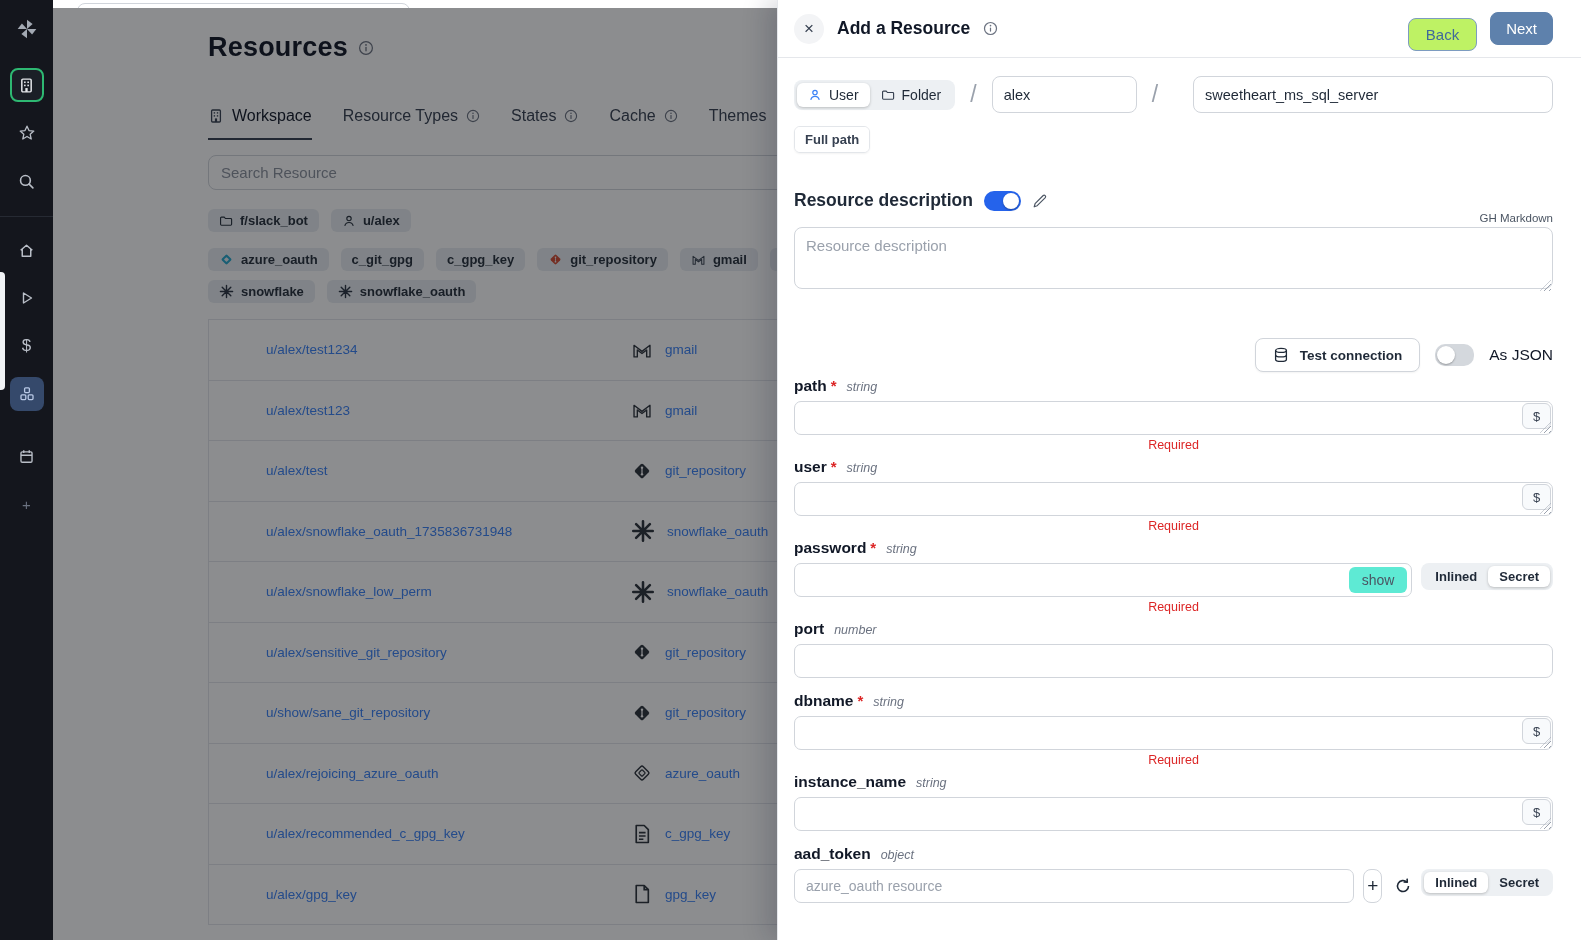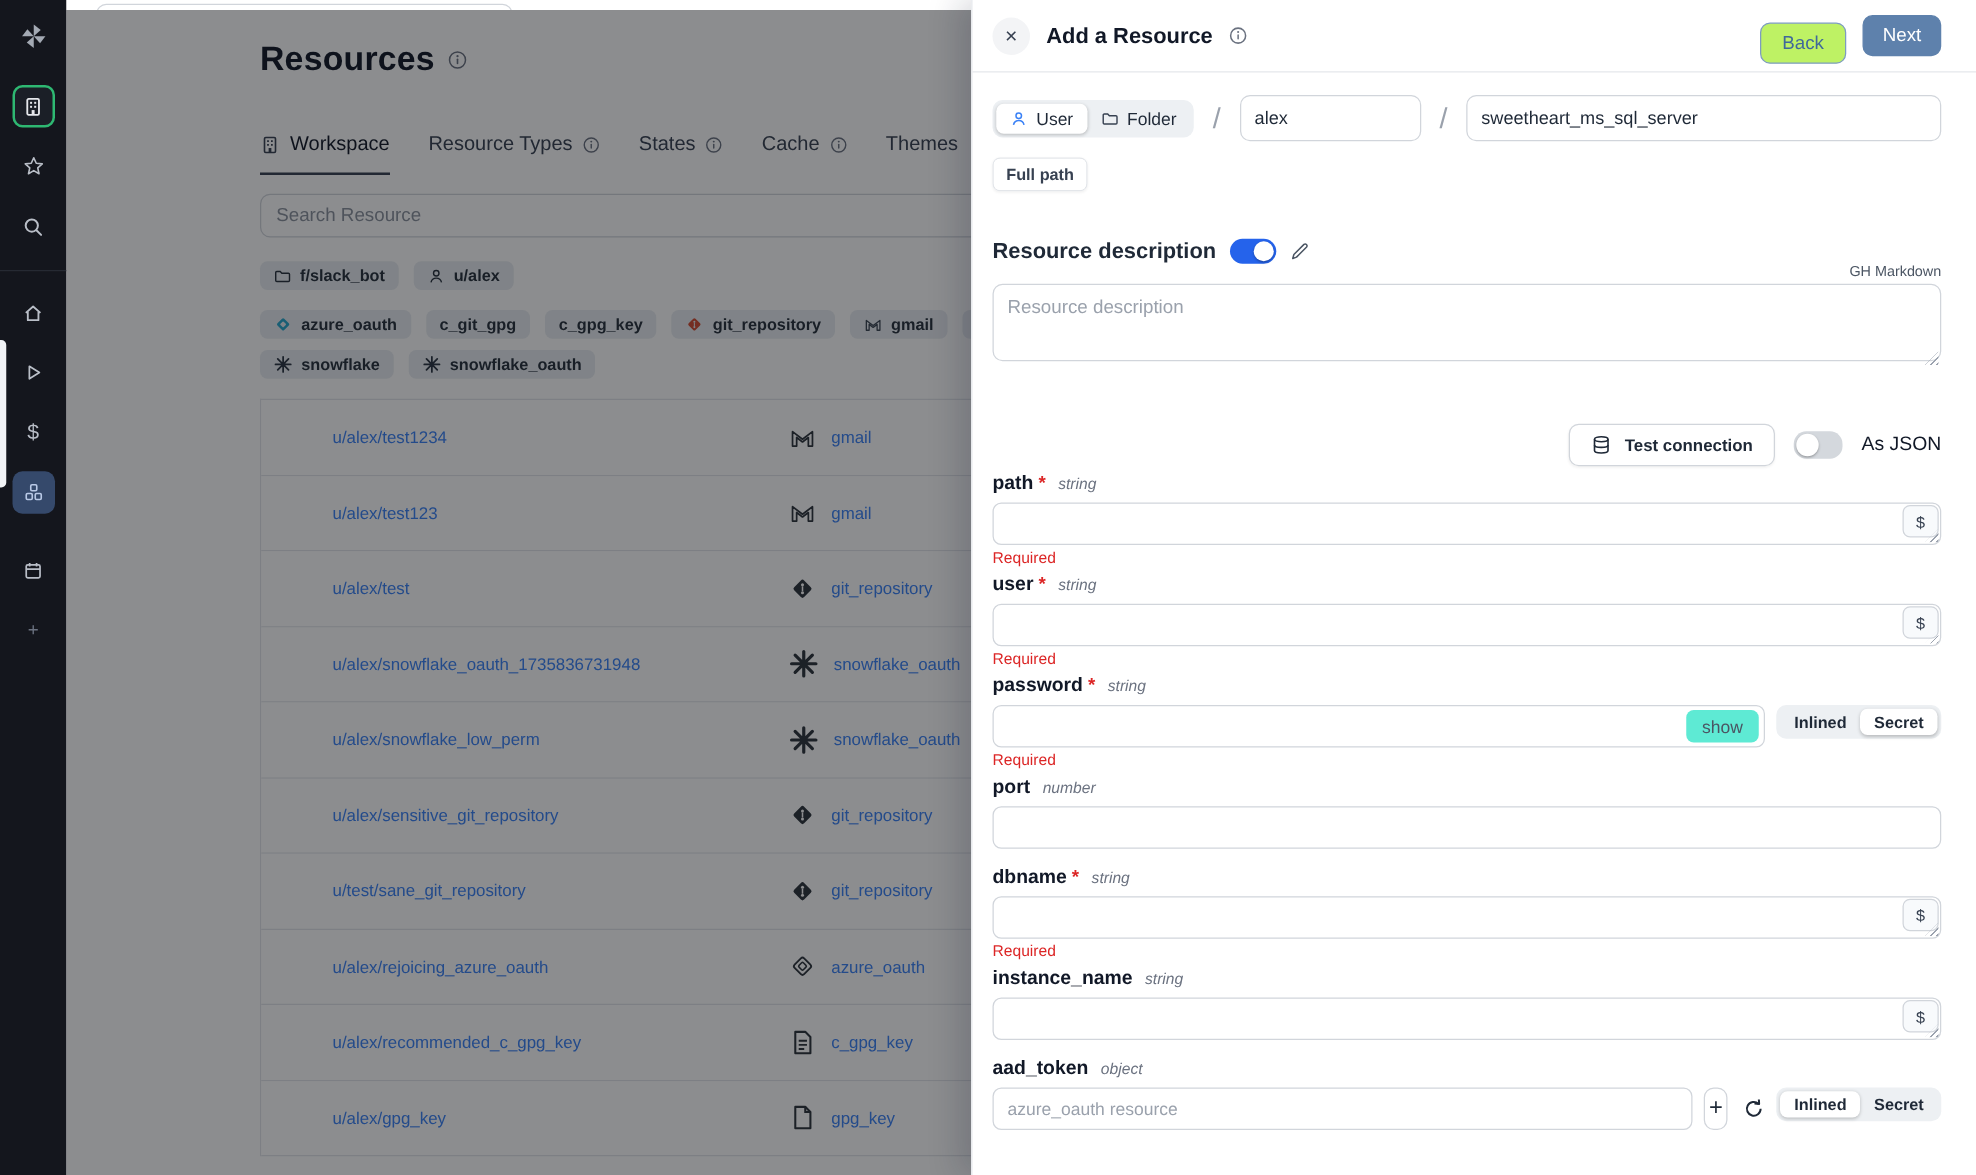--- a/index.html
+++ b/index.html
@@ -67,21 +67,21 @@
 
   .path-row { margin-top:18px; display:flex; align-items:center; gap:15px; }
   .seg { background:#edf0f3; border-radius:8px; padding:3px; display:flex; align-items:center; }
   .seg-item { display:flex; align-items:center; gap:7px; padding:4px 11px; font-size:14px; color:#1f2937; border-radius:6px; cursor:pointer; white-space:nowrap; }
   .seg-item.sel { background:#fff; box-shadow:0 1px 3px rgba(0,0,0,0.22); }
   .seg-item .uicon { color:#3b82f6; display:inline-flex; }
   .seg-item .ficon { color:#374151; display:inline-flex; }
   .slash { font-size:23px; color:#9aa1ac; font-weight:300; }
   .tinput { height:37px; border:1px solid #d1d5db; border-radius:8px; padding:0 11px; font-size:14.5px; color:#1f2937; }
   .owner-input { width:145px; }
-  .name-input { flex:1; }
+  .name-input { flex:1;margin-left:20px; }
 
   .fullpath { margin-top:13px; display:inline-flex; align-items:stretch; border:1px solid #e3e6ea; border-radius:6px; overflow:hidden; box-shadow:0 1px 2px rgba(0,0,0,0.05); }
   .fullpath .fp-label { padding:5px 10px; font-size:13px; font-weight:bold; color:#374151; background:#fff; }
   .fullpath .fp-code { padding:5px 11px; font-size:12.5px; color:#374151; background:#f3f5f7; font-family:"DejaVu Sans Mono", monospace; }
 
   .desc-head { margin-top:37px; display:flex; align-items:center; gap:11px; }
   .desc-title { font-size:17.5px; font-weight:bold; color:#1f2937; }
   .toggle { width:37px; height:20px; border-radius:10px; position:relative; cursor:pointer; }
   .toggle .knob { position:absolute; top:2px; width:16px; height:16px; border-radius:50%; background:#fff; box-shadow:0 1px 2px rgba(0,0,0,0.3); }
   .toggle.on { background:#2563eb; } .toggle.on .knob { right:2px; }
@@ -104,21 +104,21 @@
   .flabel { display:flex; align-items:baseline; gap:4px; }
   .fname { font-size:15.5px; font-weight:bold; color:#111827; }
   .fstar { color:#dc2626; font-size:15px; font-weight:bold; }
   .ftype { font-size:12.5px; font-style:italic; color:#6b7280; margin-left:6px; }
   .frow { position:relative; margin-top:6px; display:flex; align-items:flex-start; gap:9px; }
   .fwrap { position:relative; flex:1; }
   .finput { width:100%; height:34px; border:1px solid #d1d5db; border-radius:7px; padding:0 36px 0 11px; font-size:14px; color:#1f2937; background:#fff; }
   .finput.noext { padding-right:11px; }
   .finput::placeholder { color:#9aa1ac; }
   .dollar-btn { position:absolute; right:2px; top:2px; width:29px; height:26px; border:1px solid #d1d5db; background:#f8fafc; border-radius:6px; font-size:13px; color:#374151; display:flex; align-items:center; justify-content:center; cursor:pointer; }
-  .freq { margin-top:3px; height:15px; text-align:left; color:#dc2626; font-size:12.5px; }
+  .freq { margin-top:3px; height:15px; text-align:center; color:#dc2626; font-size:12.5px; }
   .fspacer { height:9px; }
   .show-btn { position:absolute; right:5px; top:4px; bottom:4px; padding:0 13px; background:#5eead4; border:none; border-radius:6px; color:#4b5563; font-size:14px; cursor:pointer; }
   .seg-sm { background:#edf0f3; border-radius:8px; padding:3px; display:flex; align-items:center; flex:0 0 auto; }
   .seg-sm .seg-item { padding:3px 11px; font-size:13px; font-weight:bold; }
   .aad-input { flex:0 0 560px; }
   .plus-btn { width:35px; height:34px; border:1px solid #d1d5db; border-radius:8px; background:#fff; font-size:19px; color:#1f2937; display:flex; align-items:center; justify-content:center; cursor:pointer; }
   .refresh-btn { width:26px; height:34px; border:none; background:transparent; color:#1f2937; display:flex; align-items:center; justify-content:center; cursor:pointer; margin-left:3px; }
 </style>
 </head>
 <body>
@@ -426,21 +426,21 @@
                   <circle cx="9" cy="6.4" r="1" fill="#fff"></circle>
                   <circle cx="9" cy="11.6" r="1" fill="#fff"></circle>
                   <path d="M9 7.4 V10.6" stroke="#fff" stroke-width="1"></path>
                 </svg>
               </span>
               <span class="tlabel">git_repository</span>
             </div>
         </div>
         <div class="trow">
           <div></div>
-          <a class="tlink" href="#">u/test/sane_git_repository</a>
+          <a class="tlink" href="#">u/show/sane_git_repository</a>
           <div class="ttype">
               <span class="ticon">
                 <svg width="22" height="22" viewBox="0 0 18 18">
                   <rect x="4.4" y="4.4" width="9.2" height="9.2" rx="1.5" transform="rotate(45 9 9)" fill="currentColor"></rect>
                   <circle cx="9" cy="6.4" r="1" fill="#fff"></circle>
                   <circle cx="9" cy="11.6" r="1" fill="#fff"></circle>
                   <path d="M9 7.4 V10.6" stroke="#fff" stroke-width="1"></path>
                 </svg>
               </span>
               <span class="tlabel">git_repository</span>

